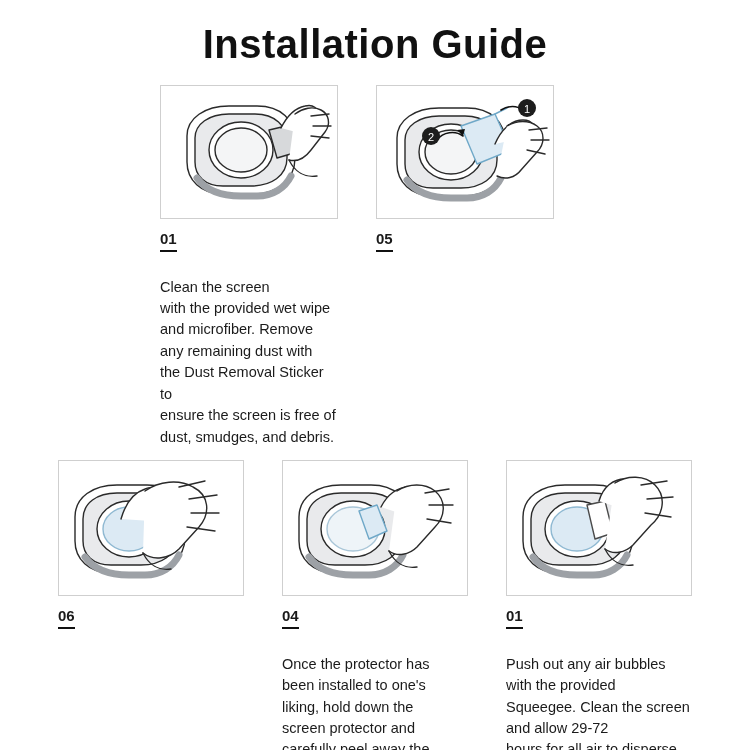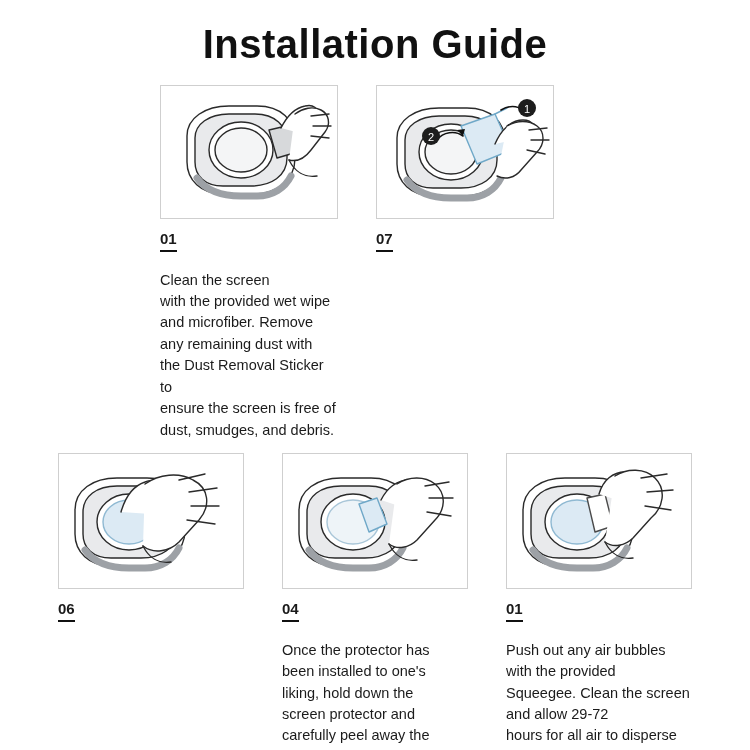--- a/index.html
+++ b/index.html
@@ -77,21 +77,21 @@
     font-weight: bold;
     margin-top: 12px;
     padding-bottom: 2px;
     display: inline-block;
     border-bottom: 2px solid #111;
     line-height: 1.1;
   }
   .step-text {
     font-size: 14.5px;
     line-height: 1.48;
-    margin-top: 18px;
+    margin-top: 25px;
     color: #1b1b1b;
     white-space: pre-line;
   }
 </style>
 </head>
 <body>
 
 <div class="page">
 
   <h1 class="title">Installation Guide</h1>
@@ -158,21 +158,21 @@
           </g>
 
           <g>
             <circle cx="150" cy="22" r="9" fill="#1d1d1d"></circle>
             <text x="150" y="26.5" text-anchor="middle" font-family="Liberation Sans, sans-serif" font-size="11" fill="#ffffff">1</text>
             <circle cx="54" cy="50" r="9" fill="#1d1d1d"></circle>
             <text x="54" y="54.5" text-anchor="middle" font-family="Liberation Sans, sans-serif" font-size="11" fill="#ffffff">2</text>
           </g>
         </svg>
       </div>
-      <div class="step-num">07</div>
+      <div class="step-num">05</div>
     </div>
 
   </div>
 
   <div class="row row-bottom">
 
     <div class="step-wide">
       <div class="panel panel-tall">
         <svg width="184" height="134" viewBox="0 0 184 134" xmlns="http://www.w3.org/2000/svg" aria-hidden="true">
           <g fill="none" stroke="#2a2a2a" stroke-width="1.4" stroke-linejoin="round" stroke-linecap="round">

